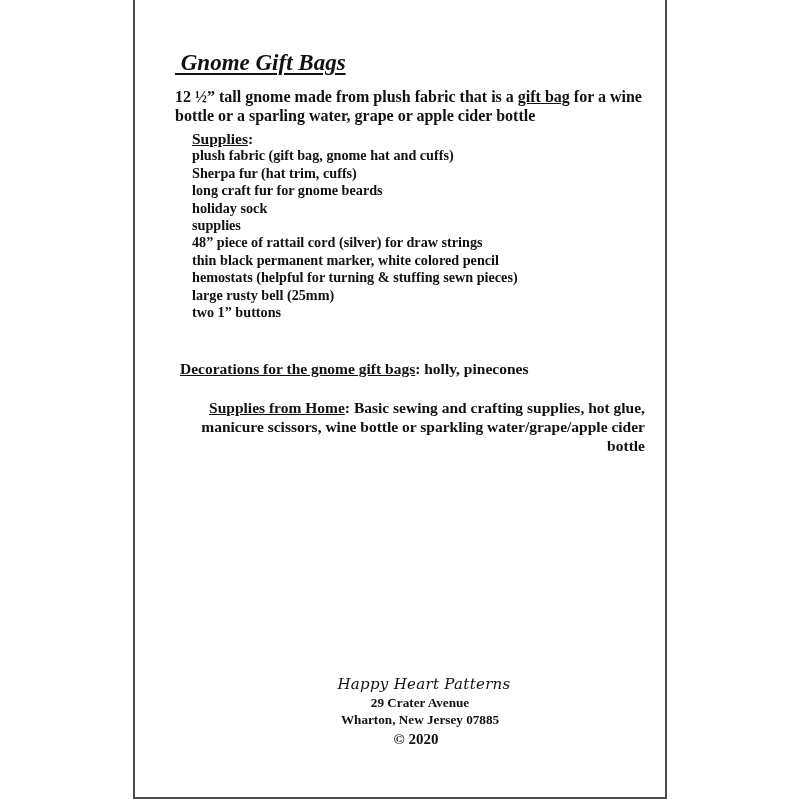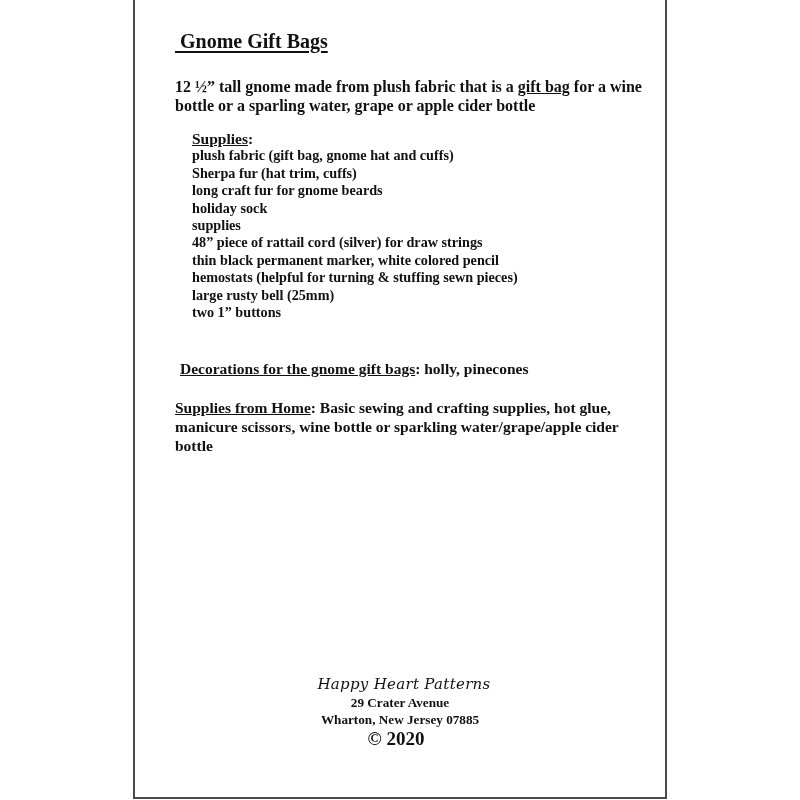--- a/index.html
+++ b/index.html
@@ -19,32 +19,33 @@
       border: 2px solid #4a4a4a;
       border-top-color: #555;
       background: #ffffff;
       box-sizing: content-box;
       font-family: "Liberation Serif", "DejaVu Serif", serif;
       color: #111111;
     }
     .title {
       position: absolute;
       left: 40px;
-      top: 30px;
-      font-size: 20px;
+      top: 50px;
+      font-size: 23px;
       font-weight: bold;
       text-decoration: underline;
       text-decoration-thickness: 2px;
       text-underline-offset: 3px;
       white-space: pre;
+      font-style: italic;
     }
     .intro {
       position: absolute;
       left: 40px;
-      top: 77px;
+      top: 87px;
       width: 480px;
       font-size: 16px;
       font-weight: bold;
       line-height: 19px;
     }
     .u { text-decoration: underline; }
     .supplies {
       position: absolute;
       left: 40px;
       top: 130px;
@@ -72,42 +73,44 @@
       white-space: nowrap;
     }
     .home {
       position: absolute;
       left: 40px;
       top: 398px;
       width: 470px;
       font-size: 15.5px;
       font-weight: bold;
       line-height: 19px;
+      text-align: right;
     }
     .footer {
       position: absolute;
       left: 0;
       top: 674px;
       width: 530px;
       text-align: center;
       font-size: 13.2px;
       font-weight: bold;
       line-height: 17px;
+      padding-left: 20px;
     }
     .footer .brand {
       font-family: "DejaVu Serif", serif;
       font-style: italic;
       font-weight: normal;
       font-size: 15px;
       letter-spacing: 0.3px;
       line-height: 20px;
       padding-left: 8px;
     }
     .footer .copyright {
-      font-size: 19px;
+      font-size: 15px;
       line-height: 22px;
       padding-right: 8px;
     }
   </style>
 </head>
 <body>
 
 <div class="page">
 
   <div class="title"> Gnome Gift Bags</div>

